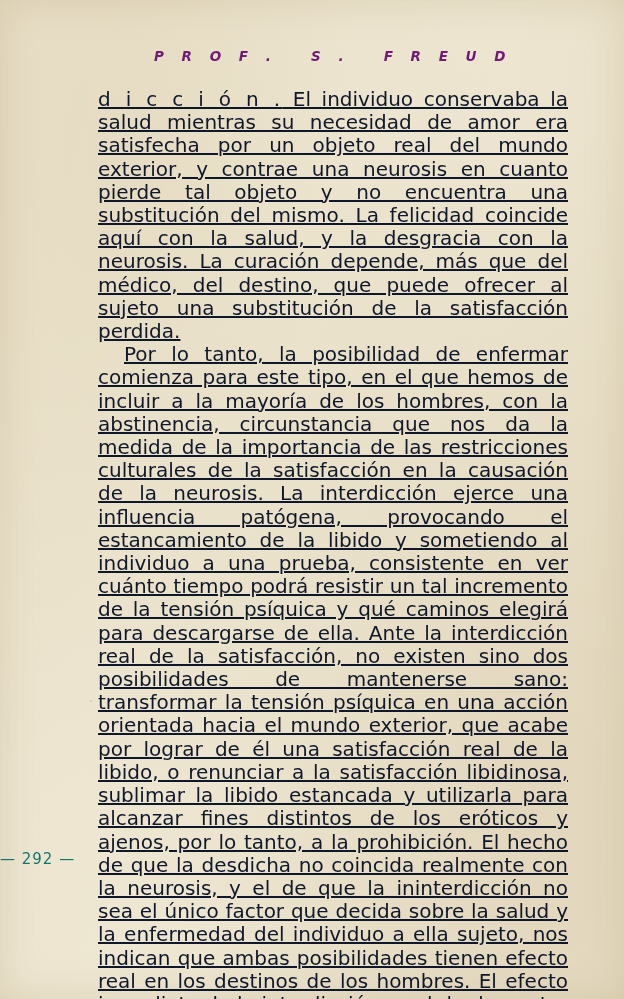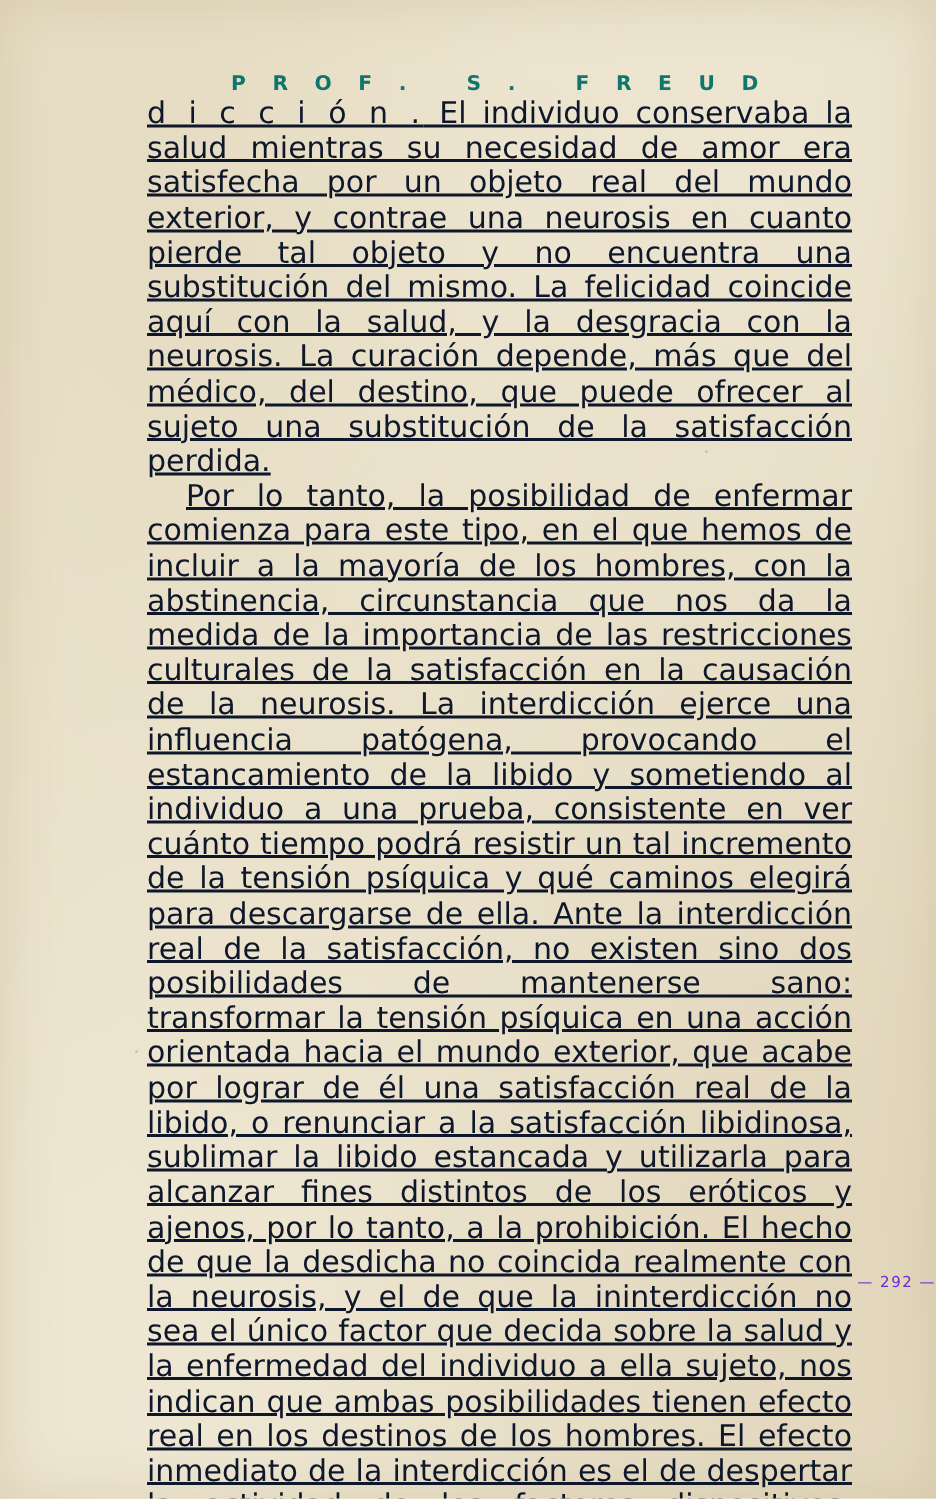--- a/index.html
+++ b/index.html
@@ -37,24 +37,26 @@
   }
   .content {
     position: absolute;
     left: 98px;
     top: 48px;
     width: 470px;
   }
   .running-head {
     font-family: "DejaVu Sans", sans-serif;
     font-size: 13.5px;
+    font-style: italic;
     font-weight: bold;
     letter-spacing: 6.5px;
-    color: #0f766e;
+    color: #701a75;
     text-align: center;
+    margin-bottom: 24px;
     white-space: pre;
   }
   .body-text {
     font-family: "DejaVu Sans", sans-serif;
     font-size: 20px;
     line-height: 23.2px;
     color: #0f172a;
     text-align: justify;
     text-justify: inter-word;
     text-decoration: underline;
@@ -67,24 +69,24 @@
     text-indent: 26px;
   }
   .spaced {
     letter-spacing: 2.2px;
   }
   .folio {
     position: absolute;
     left: 0;
     right: 0;
     top: 850px;
-    text-align: right;
+    text-align: left;
     font-family: "DejaVu Sans", sans-serif;
-    font-size: 10px;
-    color: #6d28d9;
+    font-size: 15px;
+    color: #0f766e;
     letter-spacing: 1px;
   }
   .speck {
     position: absolute;
     background: rgba(150,130,95,0.32);
     border-radius: 50%;
     pointer-events: none;
   }
 </style>
 </head>

